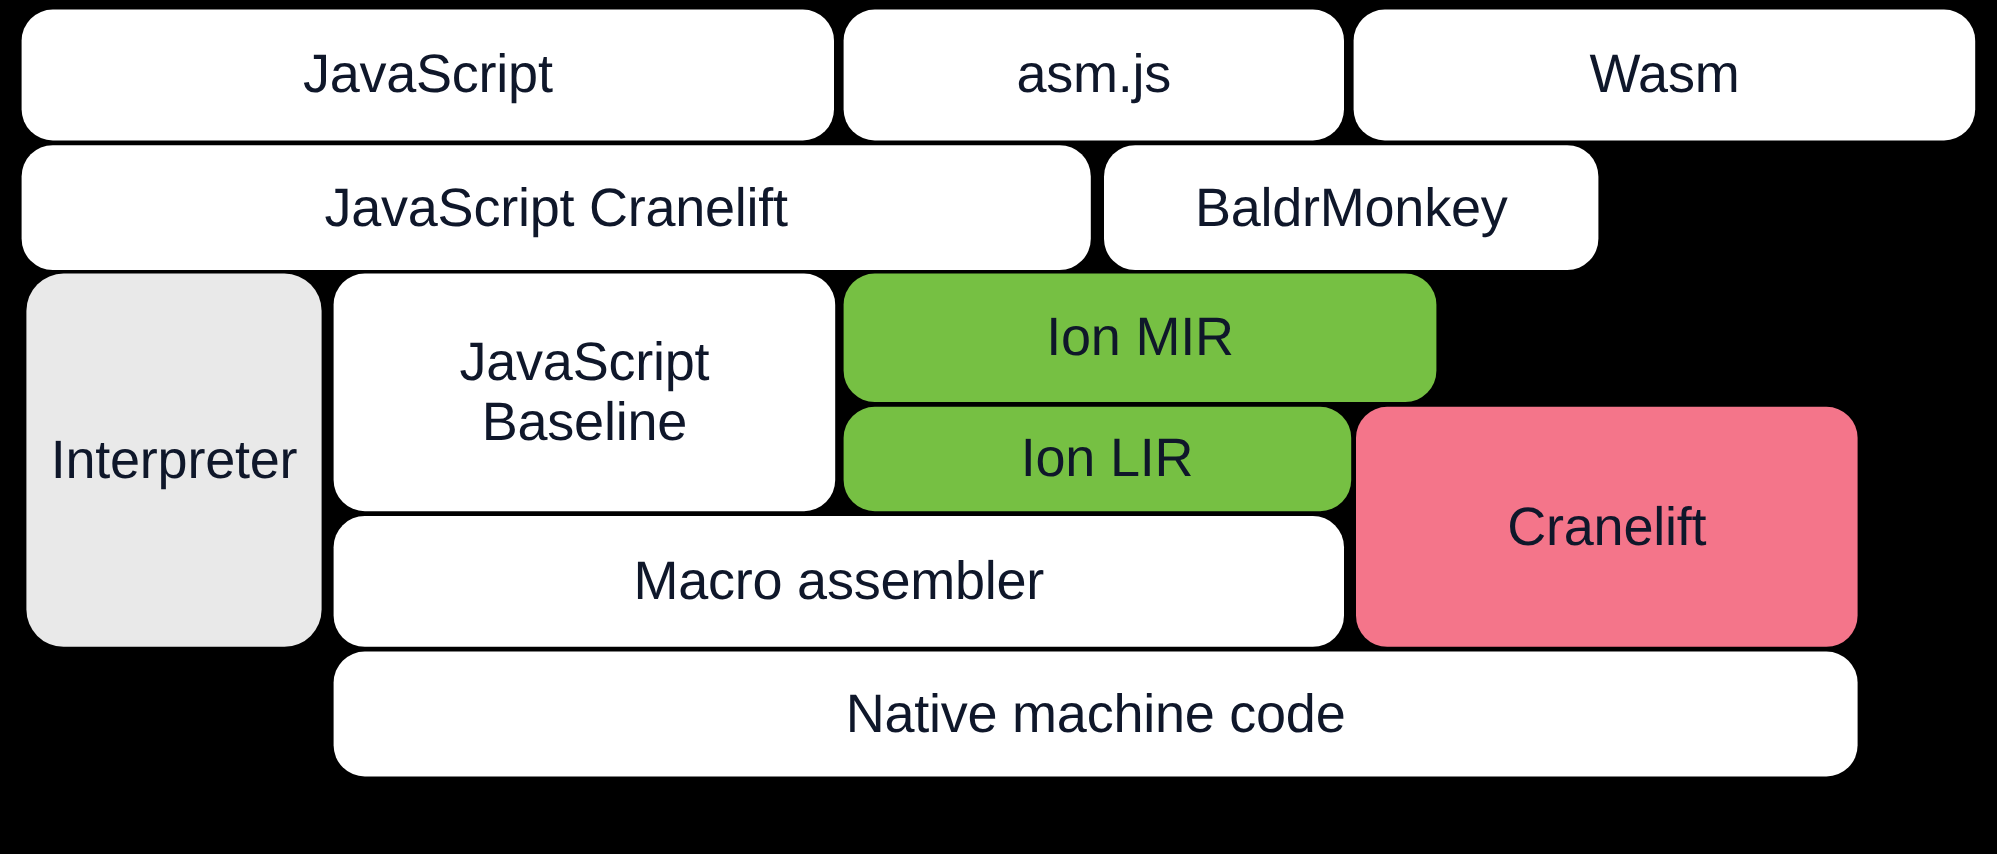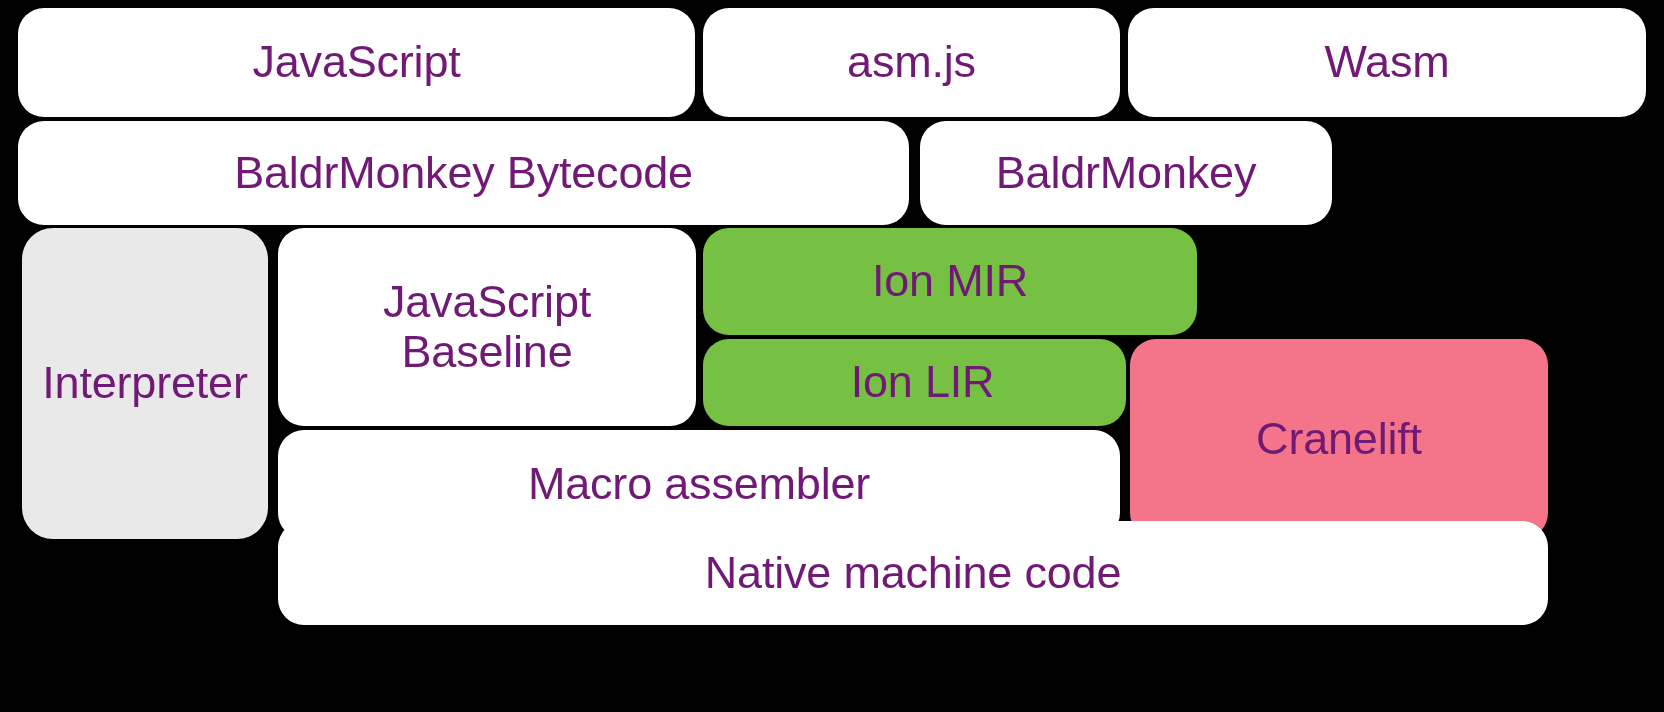--- a/index.html
+++ b/index.html
@@ -16,42 +16,42 @@
     font-family: "Liberation Sans", sans-serif;
   }
   .node {
     position: absolute;
     box-sizing: border-box;
     display: flex;
     align-items: center;
     justify-content: center;
     text-align: center;
     border-radius: 26px;
-    color: #701a75;
+    color: #0f172a;
     font-size: 45px;
     line-height: 1.12;
     letter-spacing: -0.2px;
     white-space: pre-line;
     -webkit-font-smoothing: antialiased;
   }
   .fill-white   { background: #FFFFFF; }
   .fill-gray    { background: #E9E9E9; border-radius: 31px; }
   .fill-green   { background: #76C043; }
   .fill-pink    { background: #F4758A; }
 </style>
 </head>
 <body>
 
 <div id="canvas">
     <div class="node fill-white" style="left: 18px; top: 8px; width: 677px; height: 109px;"><span>JavaScript</span></div>
     <div class="node fill-white" style="left: 703px; top: 8px; width: 417px; height: 109px;"><span>asm.js</span></div>
     <div class="node fill-white" style="left: 1128px; top: 8px; width: 518px; height: 109px;"><span>Wasm</span></div>
-    <div class="node fill-white" style="left: 18px; top: 121px; width: 891px; height: 104px;"><span>BaldrMonkey Bytecode</span></div>
+    <div class="node fill-white" style="left: 18px; top: 121px; width: 891px; height: 104px;"><span>JavaScript Cranelift</span></div>
     <div class="node fill-white" style="left: 920px; top: 121px; width: 412px; height: 104px;"><span>BaldrMonkey</span></div>
     <div class="node fill-gray" style="left: 22px; top: 228px; width: 246px; height: 311px;"><span>Interpreter</span></div>
     <div class="node fill-white" style="left: 278px; top: 228px; width: 418px; height: 198px;"><span>JavaScript
 Baseline</span></div>
     <div class="node fill-green" style="left: 703px; top: 228px; width: 494px; height: 107px;"><span>Ion MIR</span></div>
     <div class="node fill-green" style="left: 703px; top: 339px; width: 423px; height: 87px; padding-left: 16px;"><span>Ion LIR</span></div>
     <div class="node fill-pink" style="left: 1130px; top: 339px; width: 418px; height: 200px;"><span>Cranelift</span></div>
     <div class="node fill-white" style="left: 278px; top: 430px; width: 842px; height: 109px;"><span>Macro assembler</span></div>
-    <div class="node fill-white" style="left: 278px; top: 521px; width: 1270px; height: 104px;"><span>Native machine code</span></div>
+    <div class="node fill-white" style="left: 278px; top: 543px; width: 1270px; height: 104px;"><span>Native machine code</span></div>
   </div>
 
 </body></html>

